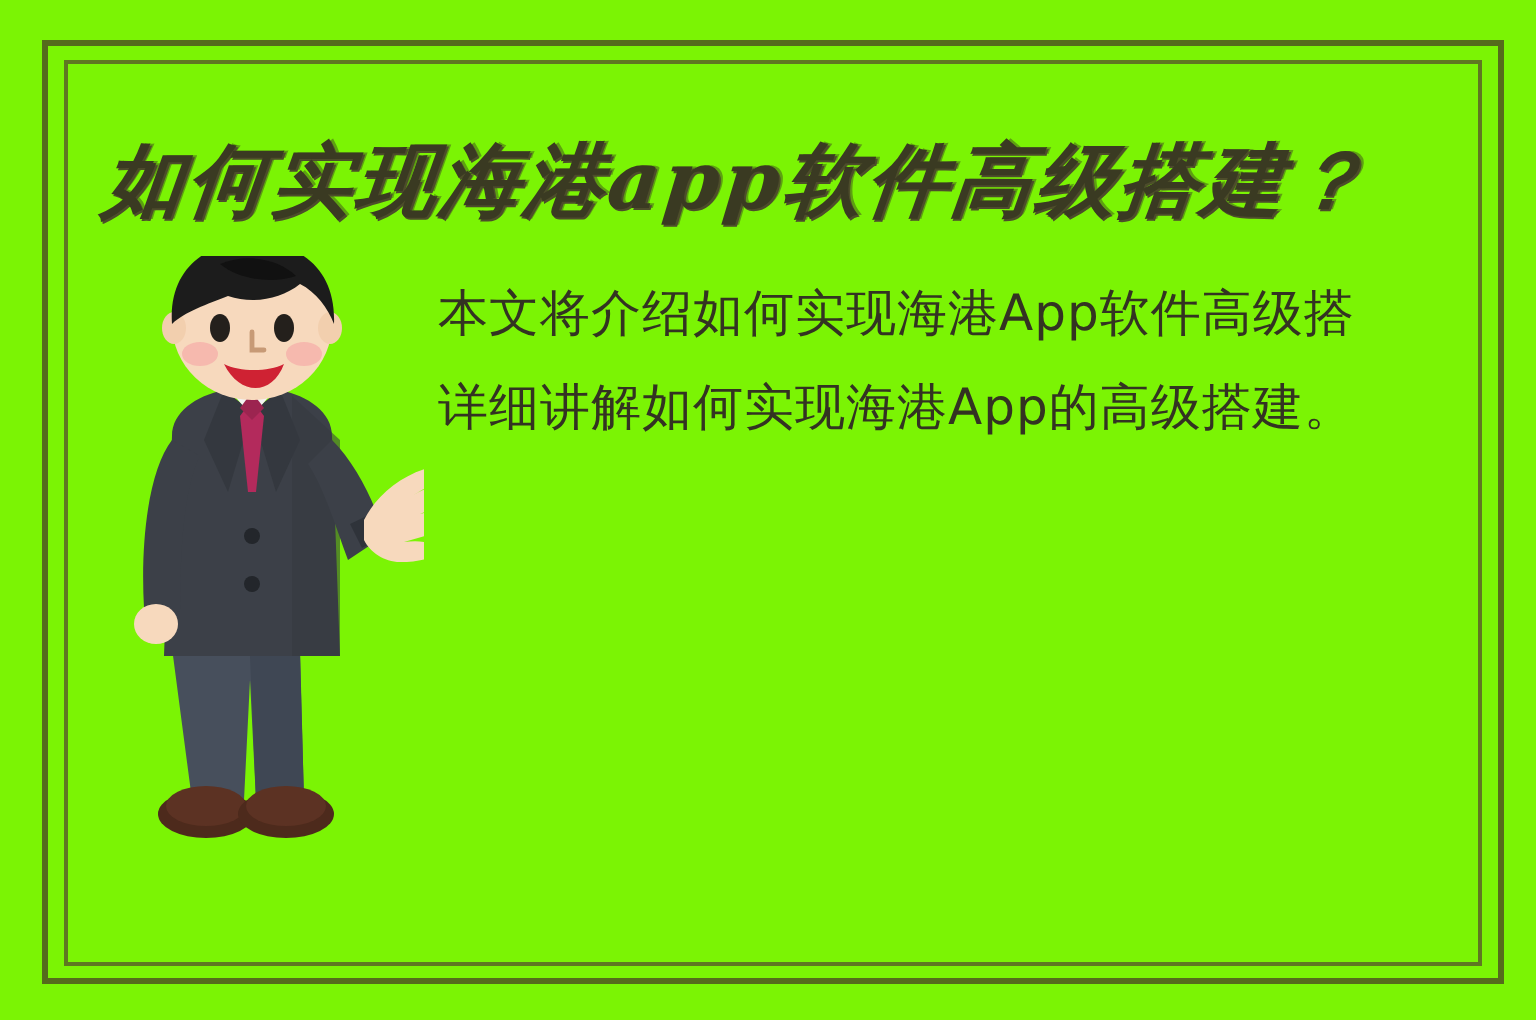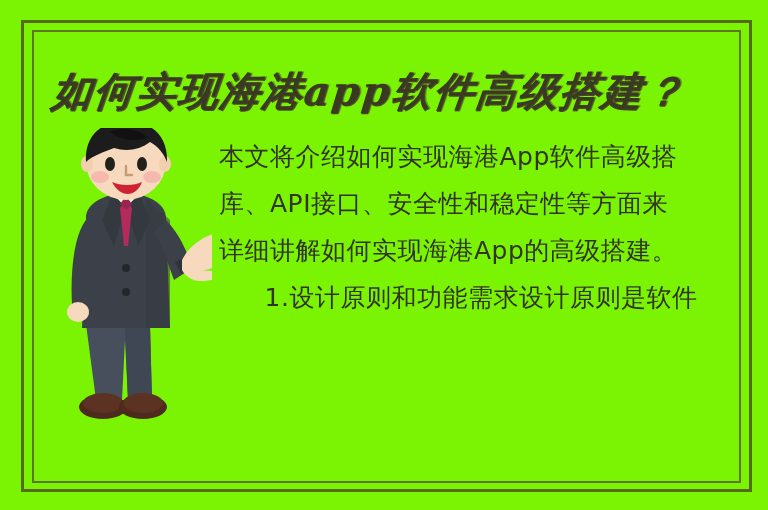--- a/index.html
+++ b/index.html
@@ -70,21 +70,20 @@
     color: #333322;
     font-family: "DejaVu Sans", sans-serif;
     font-size: 25px;
     line-height: 47px;
     letter-spacing: 0.5px;
   }
   .body-copy .line {
     white-space: nowrap;
     display: block;
     height: 47px;
-    text-align: center;
   }
   .body-copy .line.justify {
     display: flex;
     justify-content: space-between;
   }
   .body-copy .line.justify > span { display: inline-block; }
 
   
   .illustration {
     position: absolute;
@@ -198,21 +197,17 @@
         <path d="M70 54 C 78 70, 94 70, 100 54 C 92 58, 78 58, 70 54 Z" fill="#cf2233"></path>
       </g>
     </svg>
   </div>
 
   <div class="body-copy">
     <span class="line justify">
       <span>本文将介绍如何实现海港App软件高级搭</span>
     </span>
     <span class="line justify">
-      <span>库、API接口、安全性和稳定性等方面来</span>
-    </span>
-    <span class="line justify">
       <span>详细讲解如何实现海港App的高级搭建。</span>
     </span>
-    <span class="line">1.设计原则和功能需求设计原则是软件</span>
   </div>
 
 </div>
 
 </body></html>

